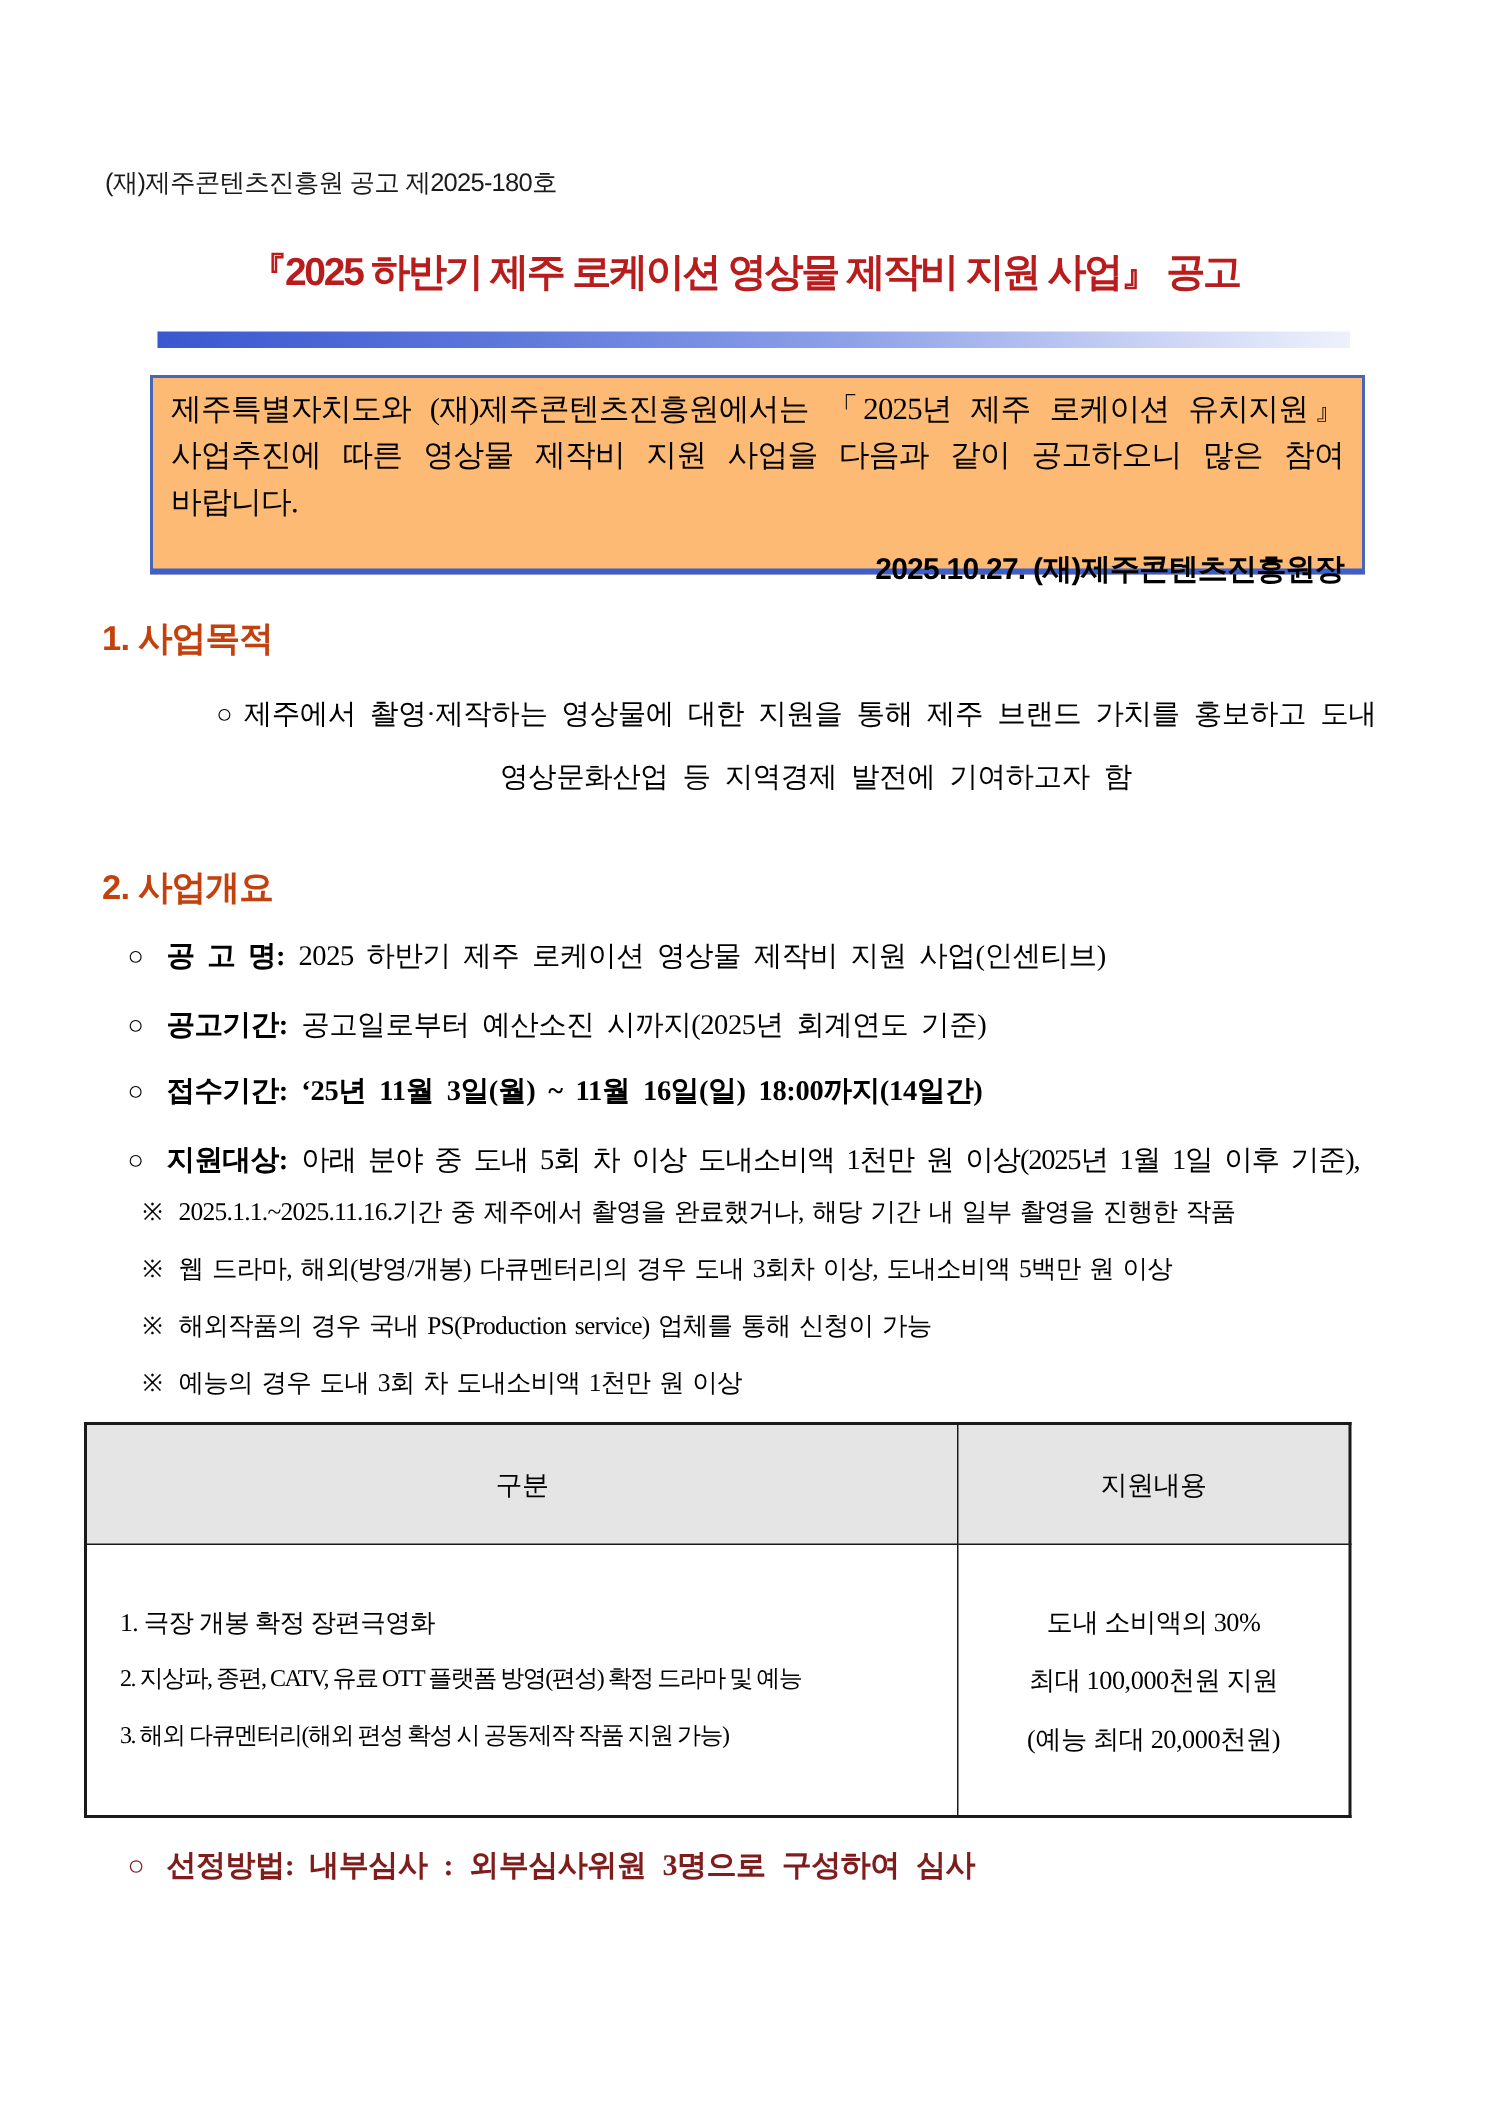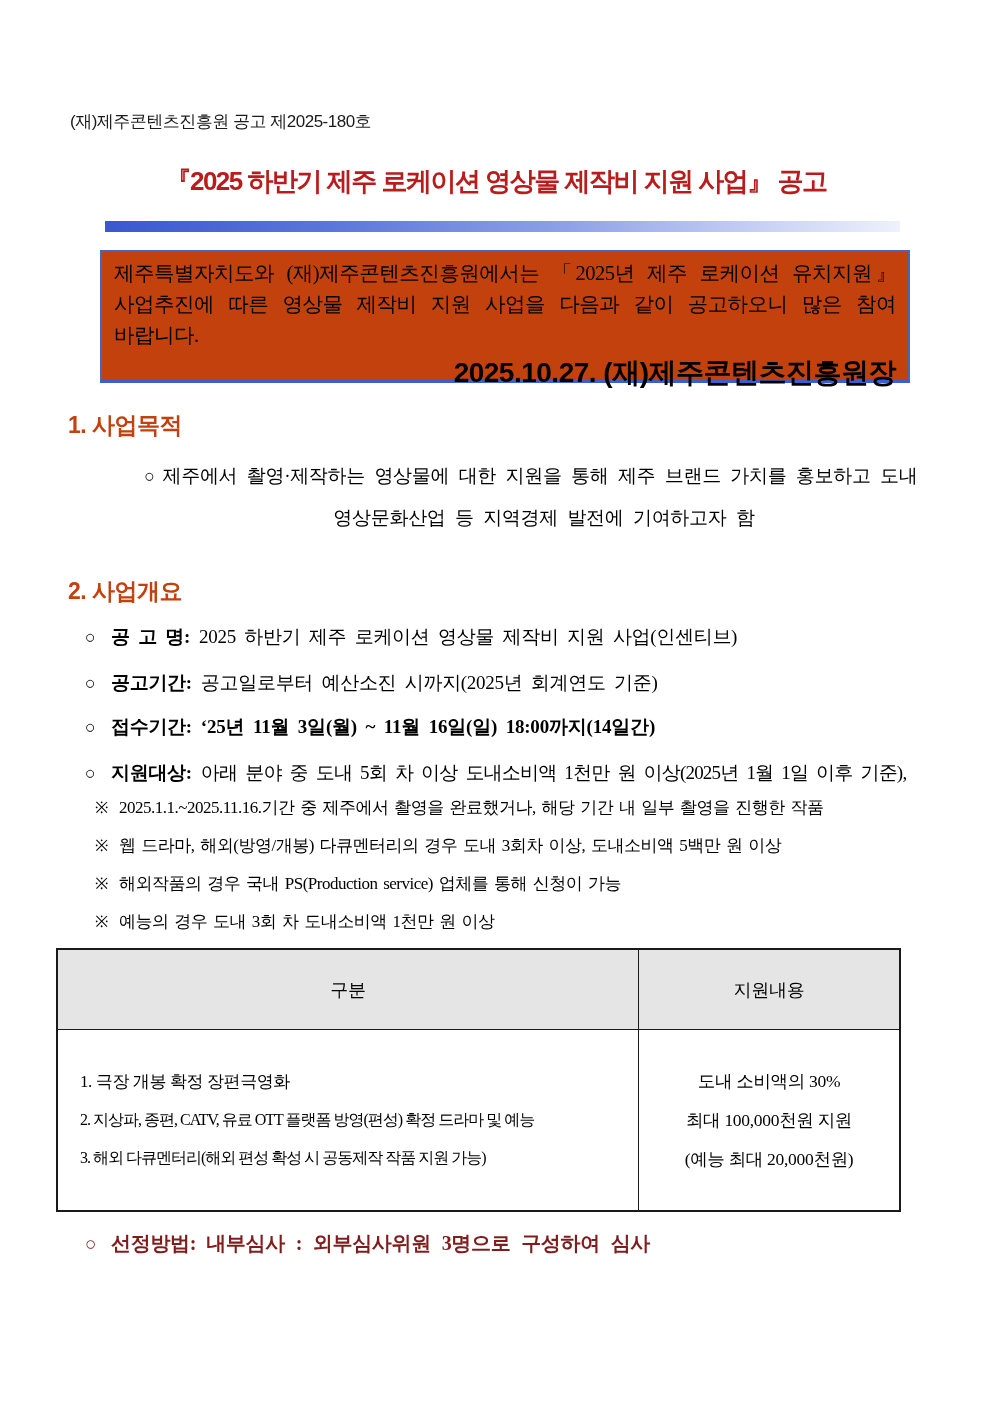--- a/index.html
+++ b/index.html
@@ -18,29 +18,29 @@
     font-family:"Liberation Sans",sans-serif;font-weight:800;
     font-size:26px;letter-spacing:-1.5px;white-space:nowrap;color:#b91c1c;
   }
   .bar{
     left:105px;top:221px;width:795px;height:11px;
     background:linear-gradient(90deg,#3a57d0 0%,#5b76da 28%,#8ea1e8 58%,#c6d0f4 82%,#eef1fc 100%);
   }
   .introbox{
     left:100px;top:250px;width:810px;height:133px;box-sizing:border-box;
     border:2px solid #4766b8;border-bottom:4px solid #3c5fd0;
-    padding:6px 12px 4px 12px;background:#c2410c;
+    padding:6px 12px 4px 12px;background:#fdba74;
   }
   .intro-text{
     margin:0;font-size:20.5px;line-height:31px;text-align:justify;
     letter-spacing:-0.5px;word-spacing:4px;word-break:keep-all;color:#000;
   }
   .signoff{
-    margin-top:3px;text-align:right;font-family:"Liberation Sans",sans-serif;
-    font-weight:700;font-size:28px;letter-spacing:-0.5px;color:#000;
+    margin-top:15px;text-align:right;font-family:"Liberation Sans",sans-serif;
+    font-weight:700;font-size:20px;letter-spacing:-0.5px;color:#000;
   }
   .hsec{
     left:68px;font-family:"Liberation Sans",sans-serif;font-weight:800;
     font-size:23px;letter-spacing:-0.5px;color:#c2410c;
   }
   .s1bullet{
     left:85px;top:455px;width:850px;font-size:19px;line-height:42px;
     letter-spacing:-0.3px;word-spacing:5px;word-break:keep-all;
     padding-left:34px;text-indent:-34px;color:#000;text-align:center;
   }

